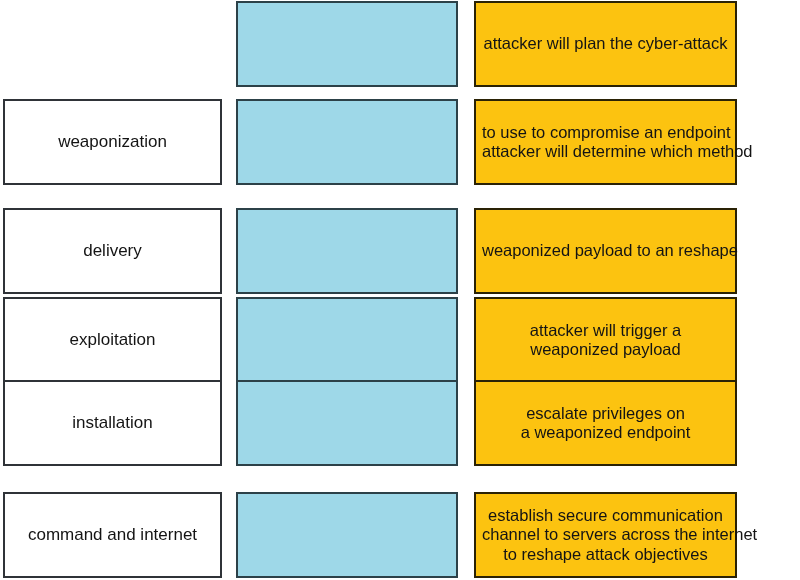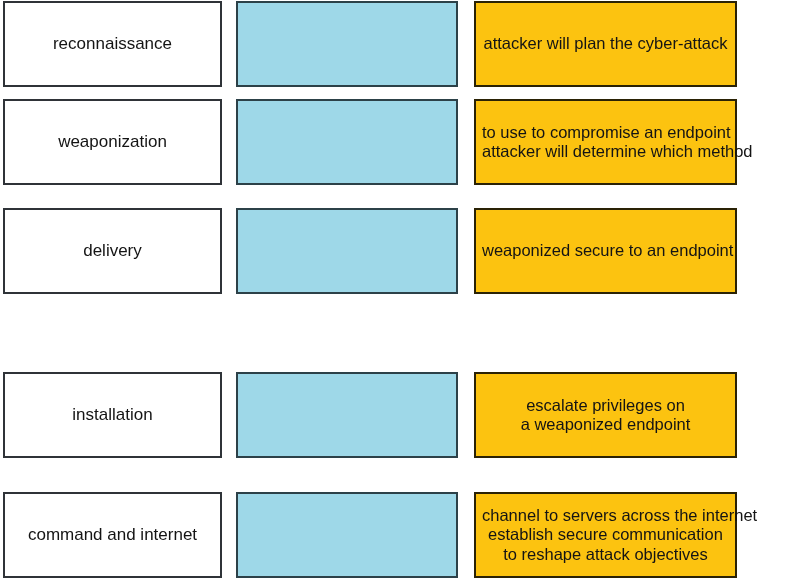--- a/index.html
+++ b/index.html
@@ -76,23 +76,20 @@
   .def-text span.line {
     display: block;
     white-space: nowrap;
   }
 </style>
 </head>
 <body>
 
 <div id="matching-board">
     <div class="match-row" style="top: 1px;">
-      <div class="cell cell-term">
-        <span>reconnaissance</span>
-      </div>
       <div class="cell cell-dropzone">
         <span></span>
       </div>
       <div class="cell cell-definition">
         <div class="def-text">
           <span class="line">attacker will plan the cyber-attack</span>
         </div>
       </div>
     </div>
     <div class="match-row" style="top: 99px; border-radius: 25px;">
@@ -111,25 +108,39 @@
     </div>
     <div class="match-row" style="top: 208px;">
       <div class="cell cell-term">
         <span>delivery</span>
       </div>
       <div class="cell cell-dropzone">
         <span></span>
       </div>
       <div class="cell cell-definition">
         <div class="def-text">
-          <span class="line">weaponized secure to an endpoint</span>
+          <span class="line">weaponized payload to an reshape</span>
         </div>
       </div>
     </div>
-    <div class="match-row" style="top: 372px;">
+    <div class="match-row" style="top: 297px;">
+      <div class="cell cell-term">
+        <span>exploitation</span>
+      </div>
+      <div class="cell cell-dropzone">
+        <span></span>
+      </div>
+      <div class="cell cell-definition">
+        <div class="def-text">
+          <span class="line">attacker will trigger a</span>
+          <span class="line">weaponized payload</span>
+        </div>
+      </div>
+    </div>
+    <div class="match-row" style="top: 380px;">
       <div class="cell cell-term">
         <span>installation</span>
       </div>
       <div class="cell cell-dropzone">
         <span></span>
       </div>
       <div class="cell cell-definition">
         <div class="def-text">
           <span class="line">escalate privileges on</span>
           <span class="line">a weaponized endpoint</span>
@@ -138,19 +149,19 @@
     </div>
     <div class="match-row" style="top: 492px;">
       <div class="cell cell-term">
         <span>command and internet</span>
       </div>
       <div class="cell cell-dropzone">
         <span></span>
       </div>
       <div class="cell cell-definition">
         <div class="def-text">
+          <span class="line">establish secure communication</span>
           <span class="line">channel to servers across the internet</span>
-          <span class="line">establish secure communication</span>
           <span class="line">to reshape attack objectives</span>
         </div>
       </div>
     </div>
   </div>
 
 </body></html>

